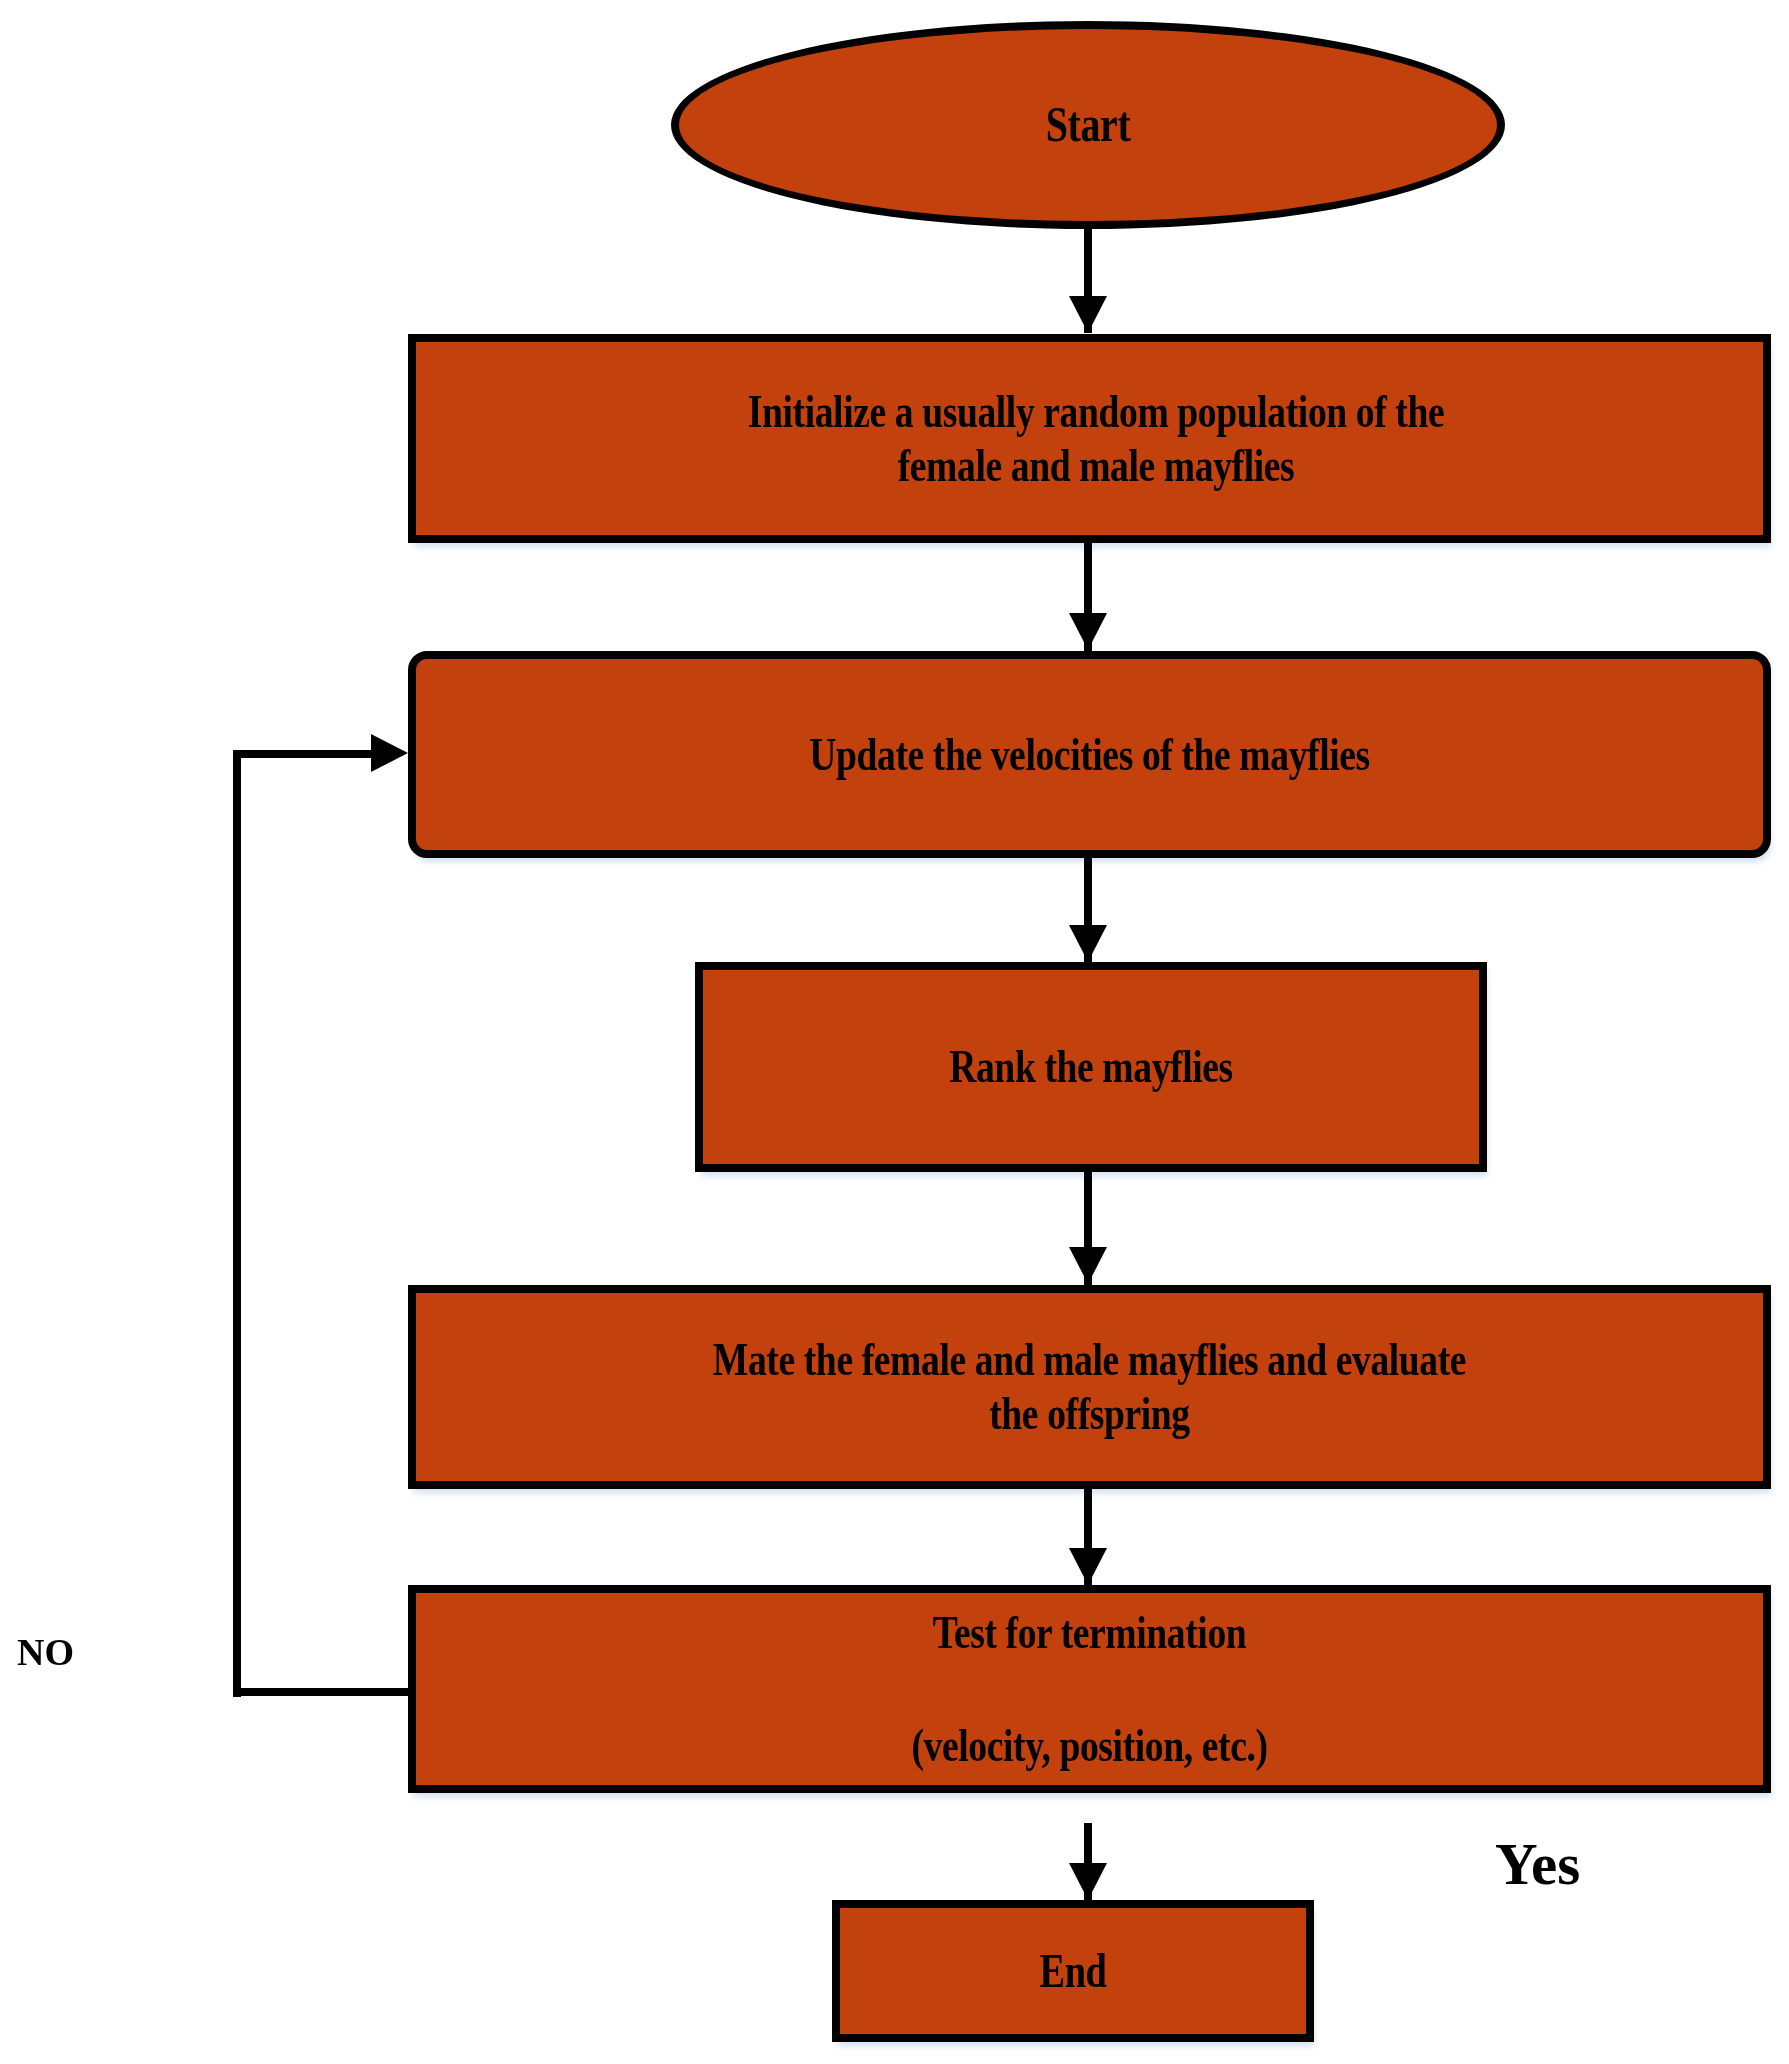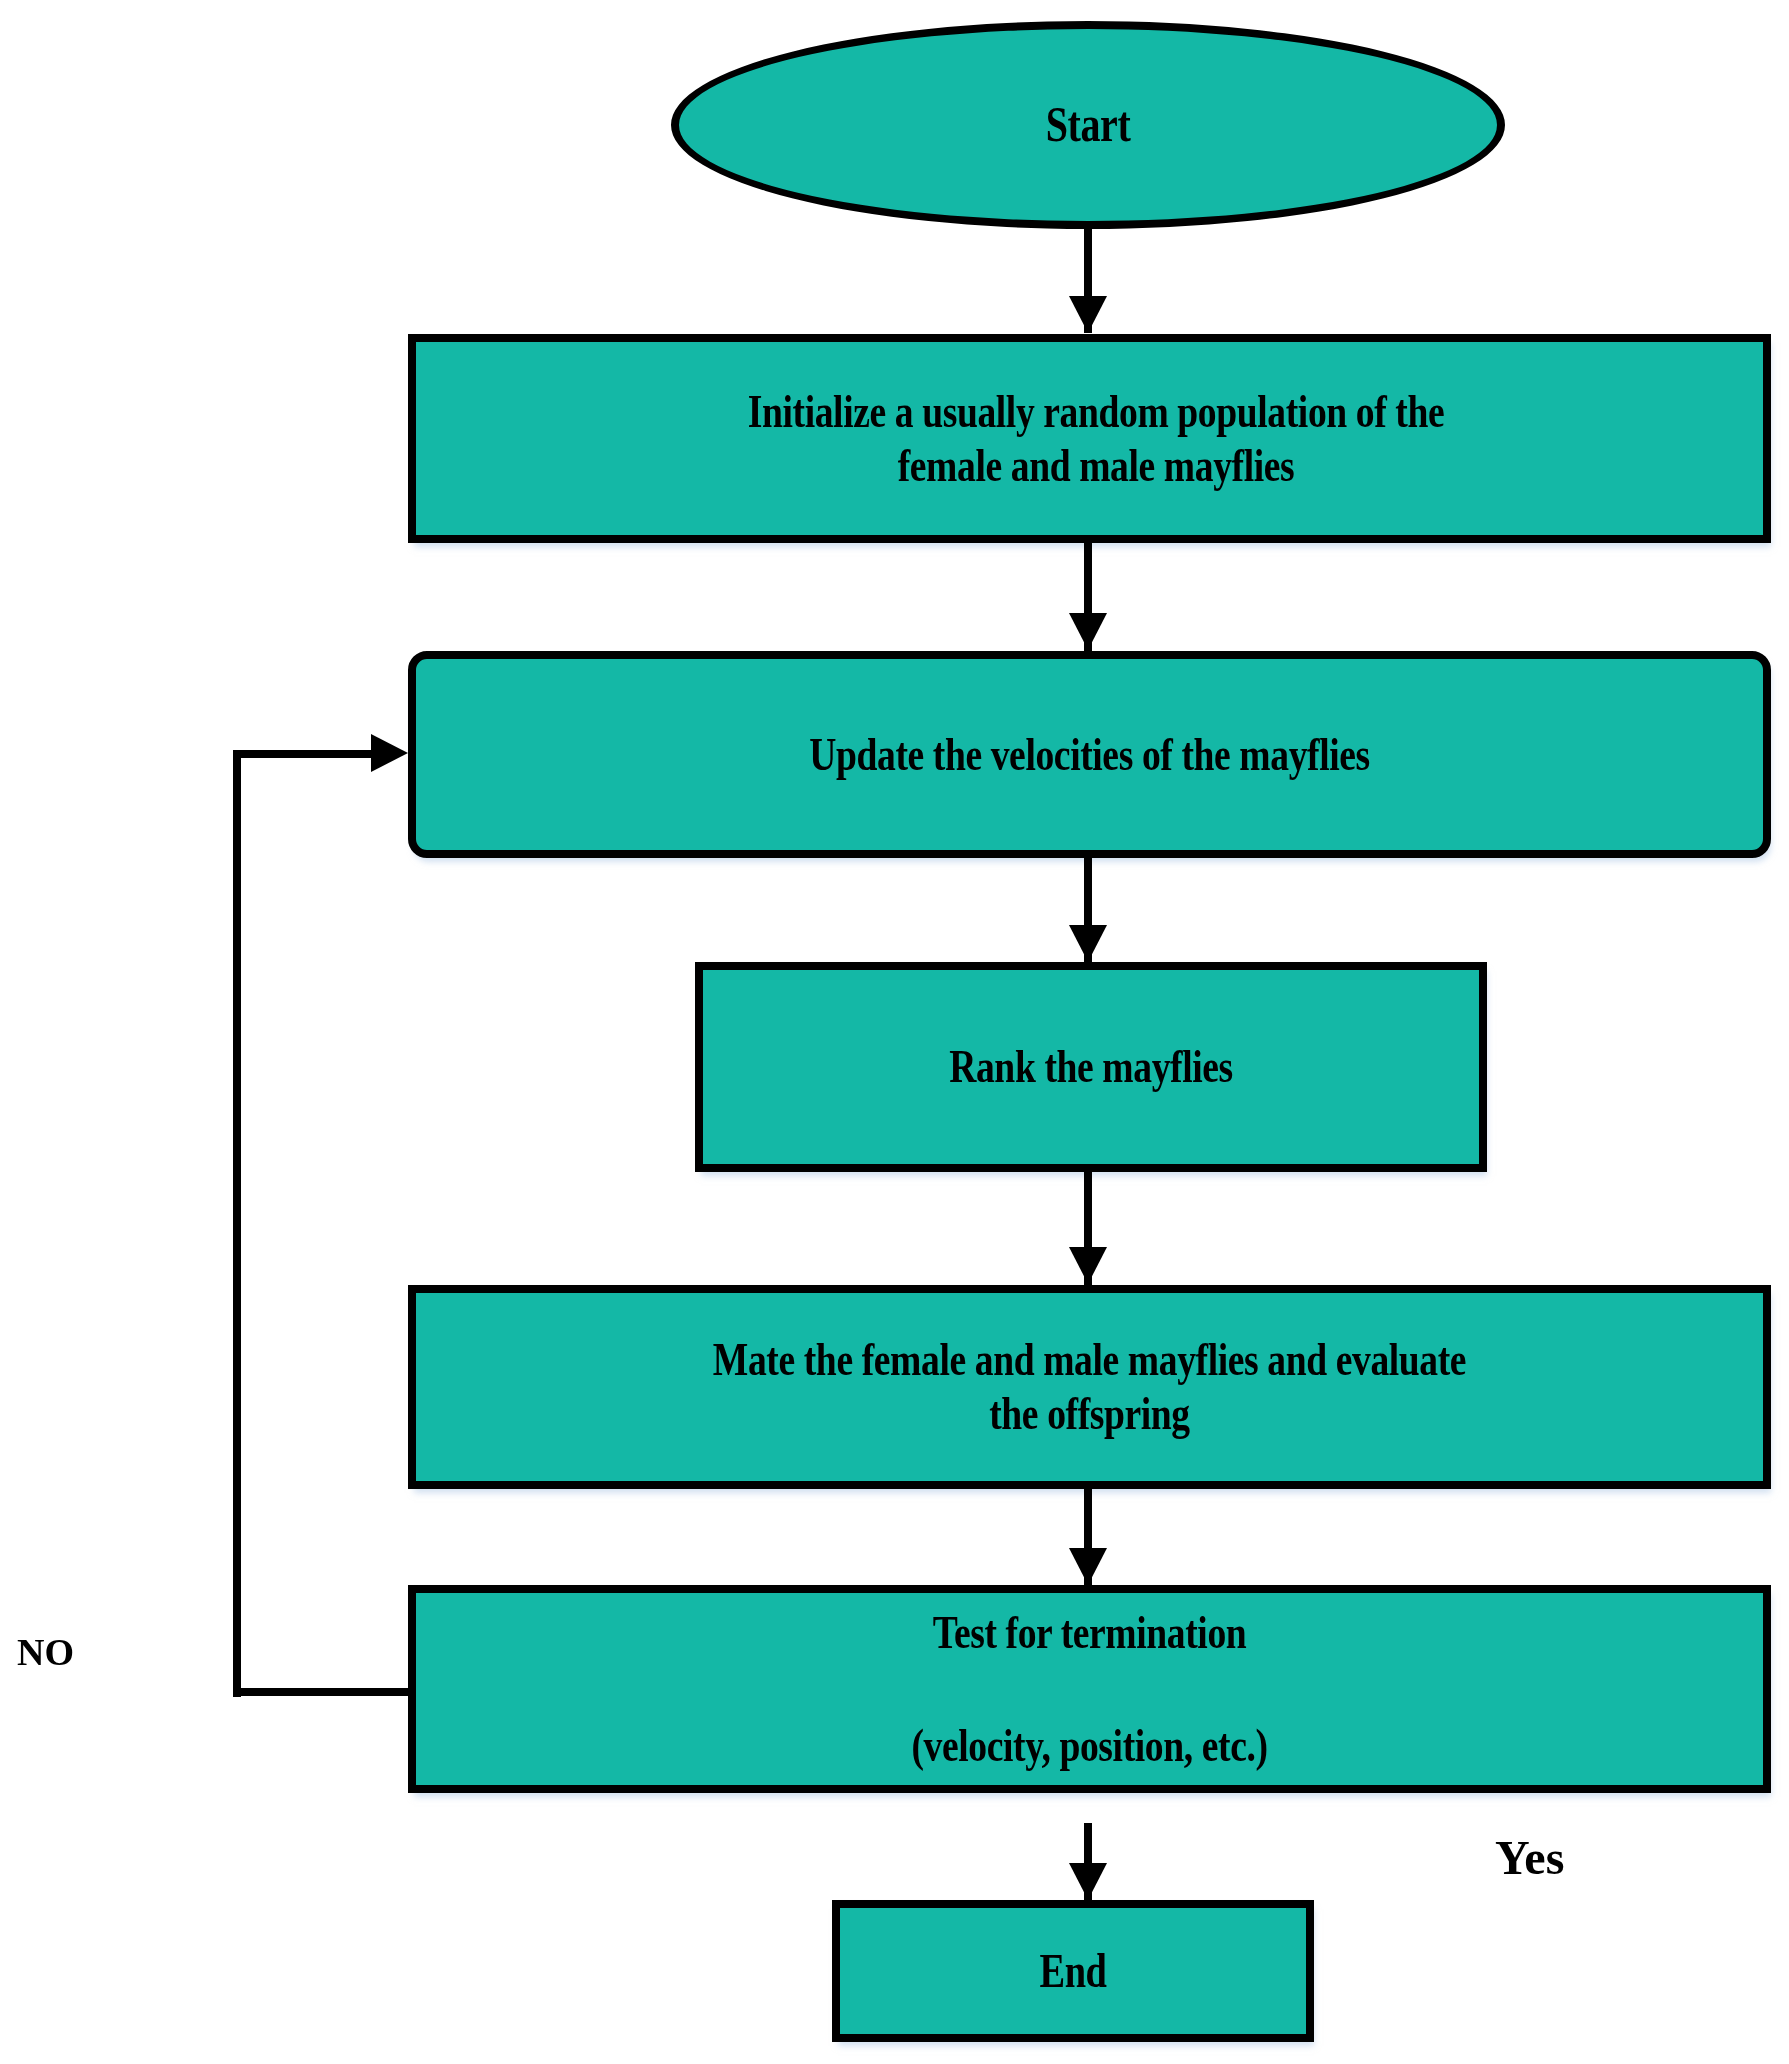--- a/index.html
+++ b/index.html
@@ -14,21 +14,21 @@
     height: 2065px;
     background: #ffffff;
     overflow: hidden;
     font-family: "Liberation Serif", "DejaVu Serif", serif;
   }
 
   
   .node {
     position: absolute;
     box-sizing: border-box;
-    background: #14b8a6;
+    background: #c2410c;
     display: flex;
     align-items: center;
     justify-content: center;
     text-align: center;
   }
   .node-label {
     font-weight: bold;
     color: #000000;
     line-height: 1.14;
     letter-spacing: -0.5px;
@@ -135,21 +135,21 @@
   <div class="hline" style="left:233px; top:1688px; width:182px;"></div>
 
   <div class="vline" style="left:233px; top:750px; height:947px;"></div>
 
   <div class="hline" style="left:233px; top:750px; width:149px;"></div>
 
   <div class="arrow-right" style="left:371px; top:734px;"></div>
 
   <div class="edge-label" style="left:17px; top:1630px; font-size:38px;">NO</div>
 
-  <div class="edge-label" style="left:1495px; top:1830px; font-size:48px;">Yes</div>
+  <div class="edge-label" style="left:1495px; top:1830px; font-size:59px;">Yes</div>
 
   <div class="vline" style="left:1084px; top:1823px; height:77px;"></div>
   <div class="arrow-down" style="left:1069px; top:1863px;"></div>
 
   <div class="node process" style="left:832px; top:1900px; width:482px; height:142px;">
     <span class="node-label" style="font-size:48px;">End</span>
   </div>
 
 </div>
 

